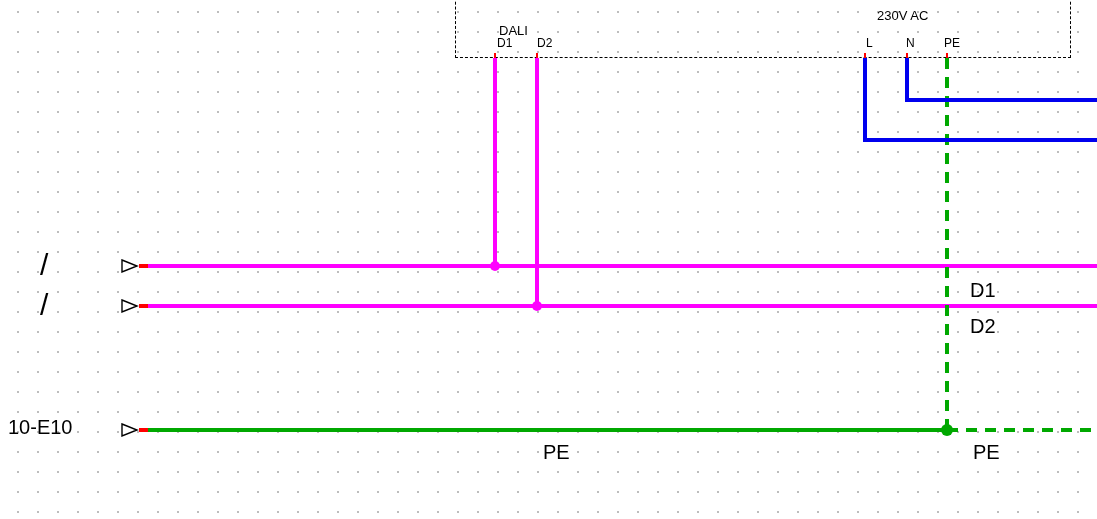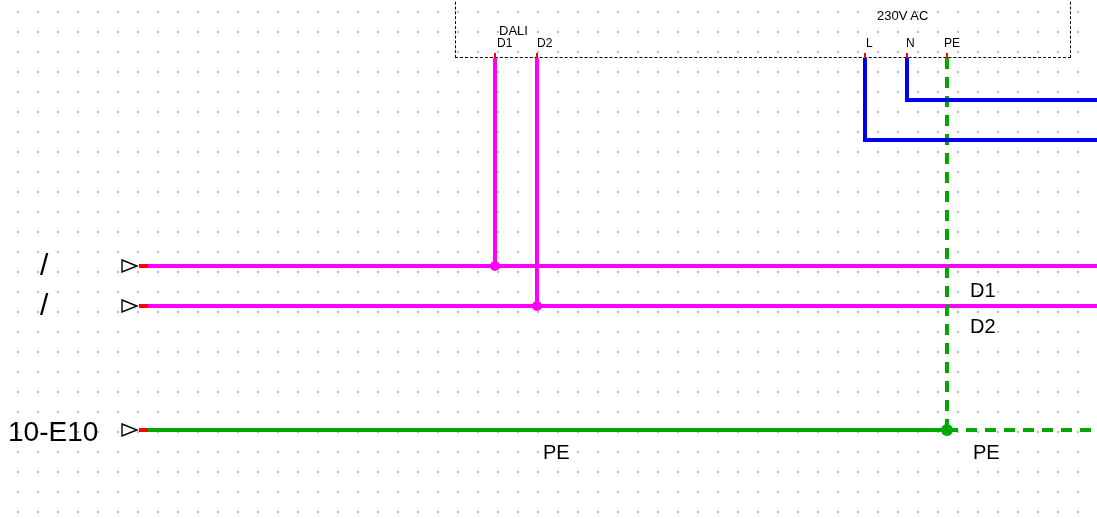--- a/index.html
+++ b/index.html
@@ -13,21 +13,21 @@
     background-color:#ffffff;
     background-image: radial-gradient(circle, var(--grid-dot,#bdbdbd) 1.1px, transparent 1.3px);
     background-size:20px 20px;
     background-position:8px 2px;
   }
 
   .txt { position:absolute; color:#000; white-space:nowrap; line-height:1.15; }
   .xs   { font-size:12px; }
   .sm   { font-size:13px; }
   .lg   { font-size:20px; }
-  .xl   { font-size:28px; }
+  .xl   { font-size:20px; }
   .slash{ font-size:30px; }
 
   .wire { position:absolute; }
   .h { height:4px; }
   .v { width:4px; }
   .dali  { background:var(--dali-wire,#ff00ff); }
   .power { background:var(--power-wire,#0000ee); }
   .pe    { background:var(--pe-wire,#00a800); }
   .pe-dash-v { background:repeating-linear-gradient(180deg, var(--pe-wire,#00a800) 0 11px, transparent 11px 19px); }
   .pe-dash-h { background:repeating-linear-gradient(90deg,  var(--pe-wire,#00a800) 0 11px, transparent 11px 19px); }

